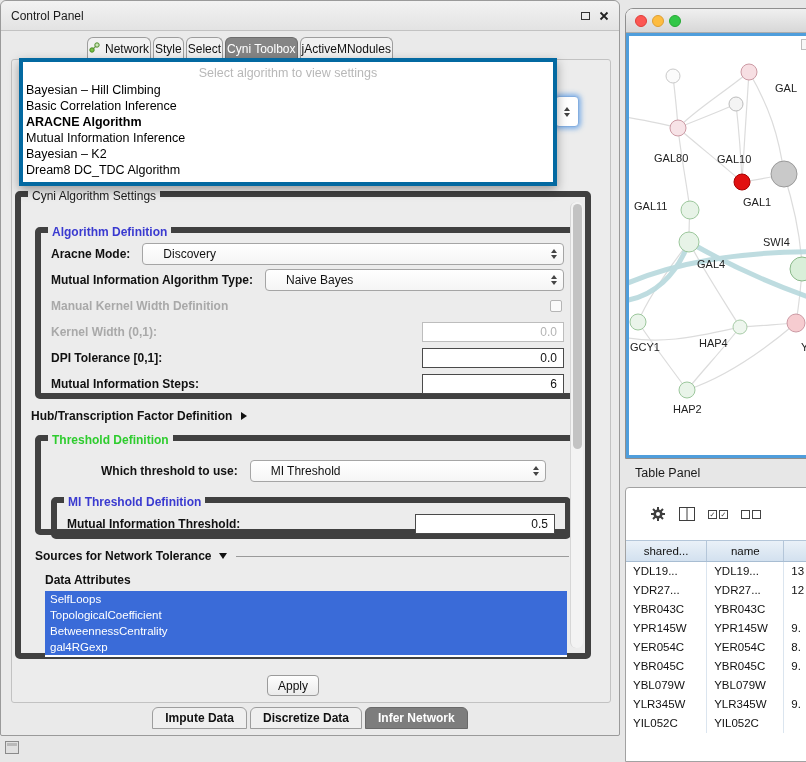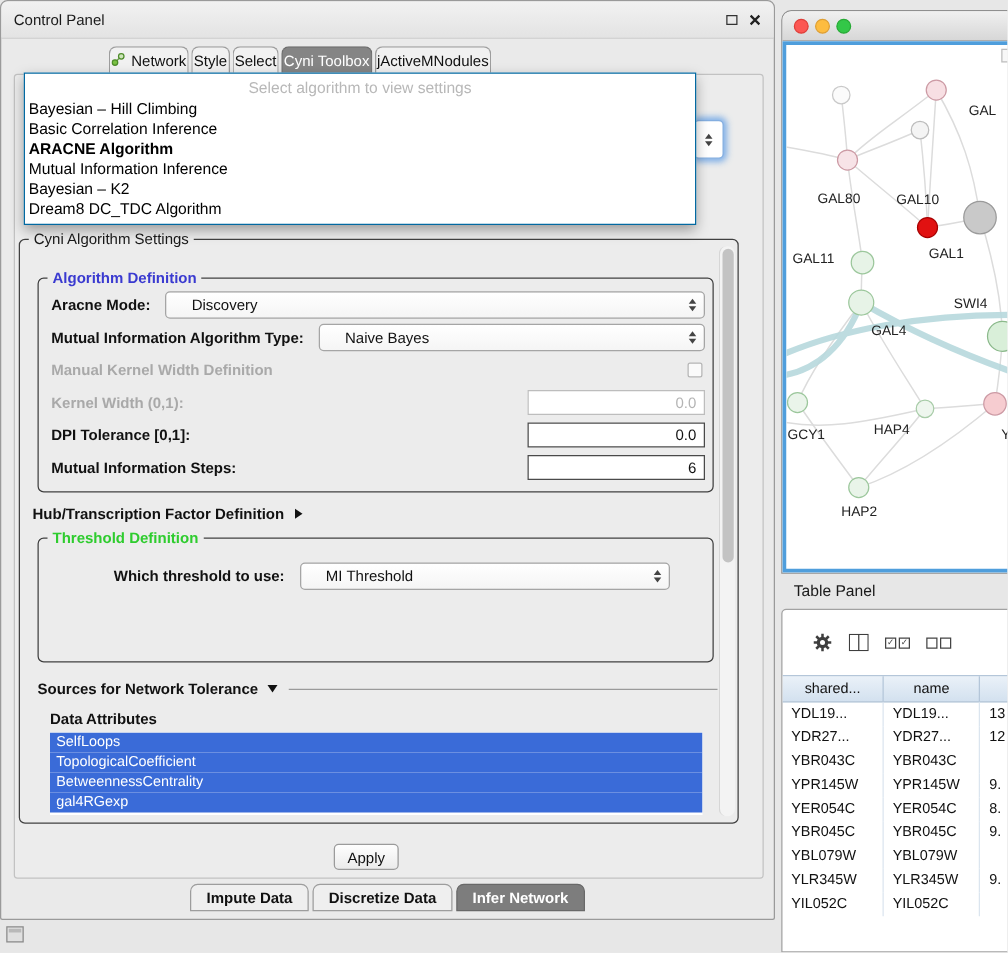--- a/index.html
+++ b/index.html
@@ -20,21 +20,21 @@
   .cp-tabs { position:absolute; left:86px; top:36px; display:flex; gap:2px; z-index:3; }
   .tab { display:flex; align-items:center; gap:5px; height:22px; padding:0 1px;
          font-size:12px; color:#111; background:#f1f1f1;
          border:1px solid #9d9d9d; border-bottom:none; border-radius:6px 6px 0 0; cursor:default; }
   .tab.sel { background:#858585; color:#fff; border-color:#6d6d6d; }
 
   .cp-inner { position:absolute; left:10px; top:58px; width:600px; height:644px;
         background:#ececec; border:1px solid #c2c2c2; border-radius:3px; }
 
   
-  .group { position:absolute; border:1px solid #404040; border-radius:5px; }
+  .group { position:absolute; border:6px solid #404040; border-radius:5px; }
   .group-title { position:absolute; top:-8px; left:7px; background:#ececec; padding:0 4px;
         font-size:12px; white-space:nowrap; }
   .t-black { color:#1a1a1a; }
   .t-blue  { color:#3a3ad0; font-weight:bold; }
   .t-green { color:#2ecc2e; font-weight:bold; }
 
   .g-main { left:14px; top:190px; width:576px; height:468px; }
   .g-ad   { left:14px; top:30px;  width:541px; height:172px; }
   .g-th   { left:14px; top:238px; width:541px; height:100px; }
   .g-mi   { left:10px; top:56px;  width:520px; height:42px; }
@@ -89,21 +89,21 @@
         font-size:12px; color:#111; display:flex; align-items:center; justify-content:center; cursor:default; }
 
   .cp-bottom-tabs { position:absolute; left:0; right:0; top:706px; display:flex;
         justify-content:center; gap:3px;font-weight:bold; }
   .btab { height:22px; padding:0 12px; display:flex; align-items:center; font-size:12px;
         color:#111; background:#efefef; border:1px solid #9d9d9d; border-radius:6px 6px 0 0; cursor:default; }
   .btab.sel { background:#7d7d7d; color:#fff; border-color:#696969; }
 
   
   .algo-popup { position:absolute; left:18px; top:57px; width:538px; z-index:30;
-        background:#fff; border:1px solid #0369a1; box-shadow:0 4px 10px rgba(0,0,0,0.35);
+        background:#fff; border:4px solid #0369a1; box-shadow:0 4px 10px rgba(0,0,0,0.35);
         padding:2px 0 4px 0; }
   .ph { text-align:center; color:#b8b8b8; font-size:12.5px; height:18px; line-height:18px; }
   .item { font-size:12.5px; height:16px; line-height:16px; padding-left:3px; color:#000; cursor:default; }
   .item.sel { font-weight:bold; }
 
   .focus-fragment { position:absolute; left:554px; top:95px; width:24px; height:31px; z-index:25;
         background:#fff; border:1px solid #84aee0; border-radius:4px;
         box-shadow:0 0 5px 2px rgba(100,160,230,0.8);
         display:flex; flex-direction:column; align-items:center; justify-content:center; }
 
@@ -241,20 +241,27 @@
       <div class="group g-th">
         <span class="group-title t-green">Threshold Definition</span>
         <div class="th-row">
           <span class="lbl">Which threshold to use:</span>
           <div class="combo">
             <span class="ctext">MI Threshold</span>
             <span class="stepper">
                 <span class="tri-up"></span>
                 <span class="tri-dn"></span>
               </span>
+          </div>
+        </div>
+        <div class="group g-mi">
+          <span class="group-title t-blue">MI Threshold Definition</span>
+          <div class="mi-row">
+            <span class="lbl">Mutual Information Threshold:</span>
+            <span class="numfield">0.5</span>
           </div>
         </div>
       </div>
 
       <div class="sources-row">
         <span class="lbl">Sources for Network Tolerance</span>
         <span class="tri-downlg"></span>
         <span class="line"></span>
       </div>
       <div class="attr-label">Data Attributes</div>

